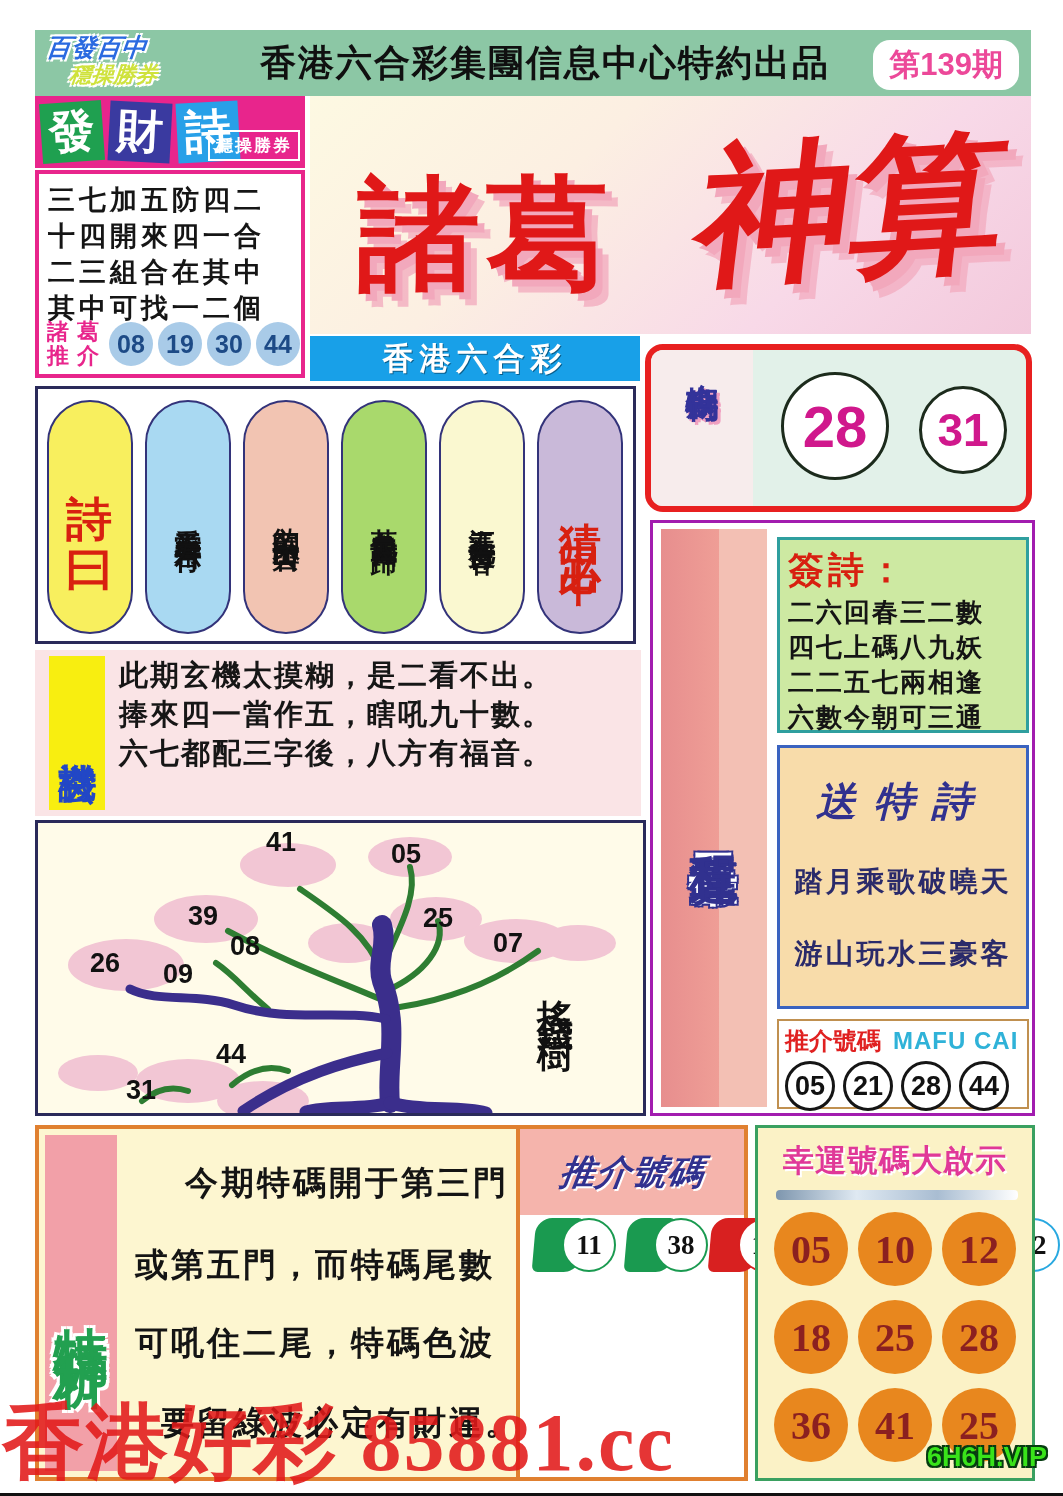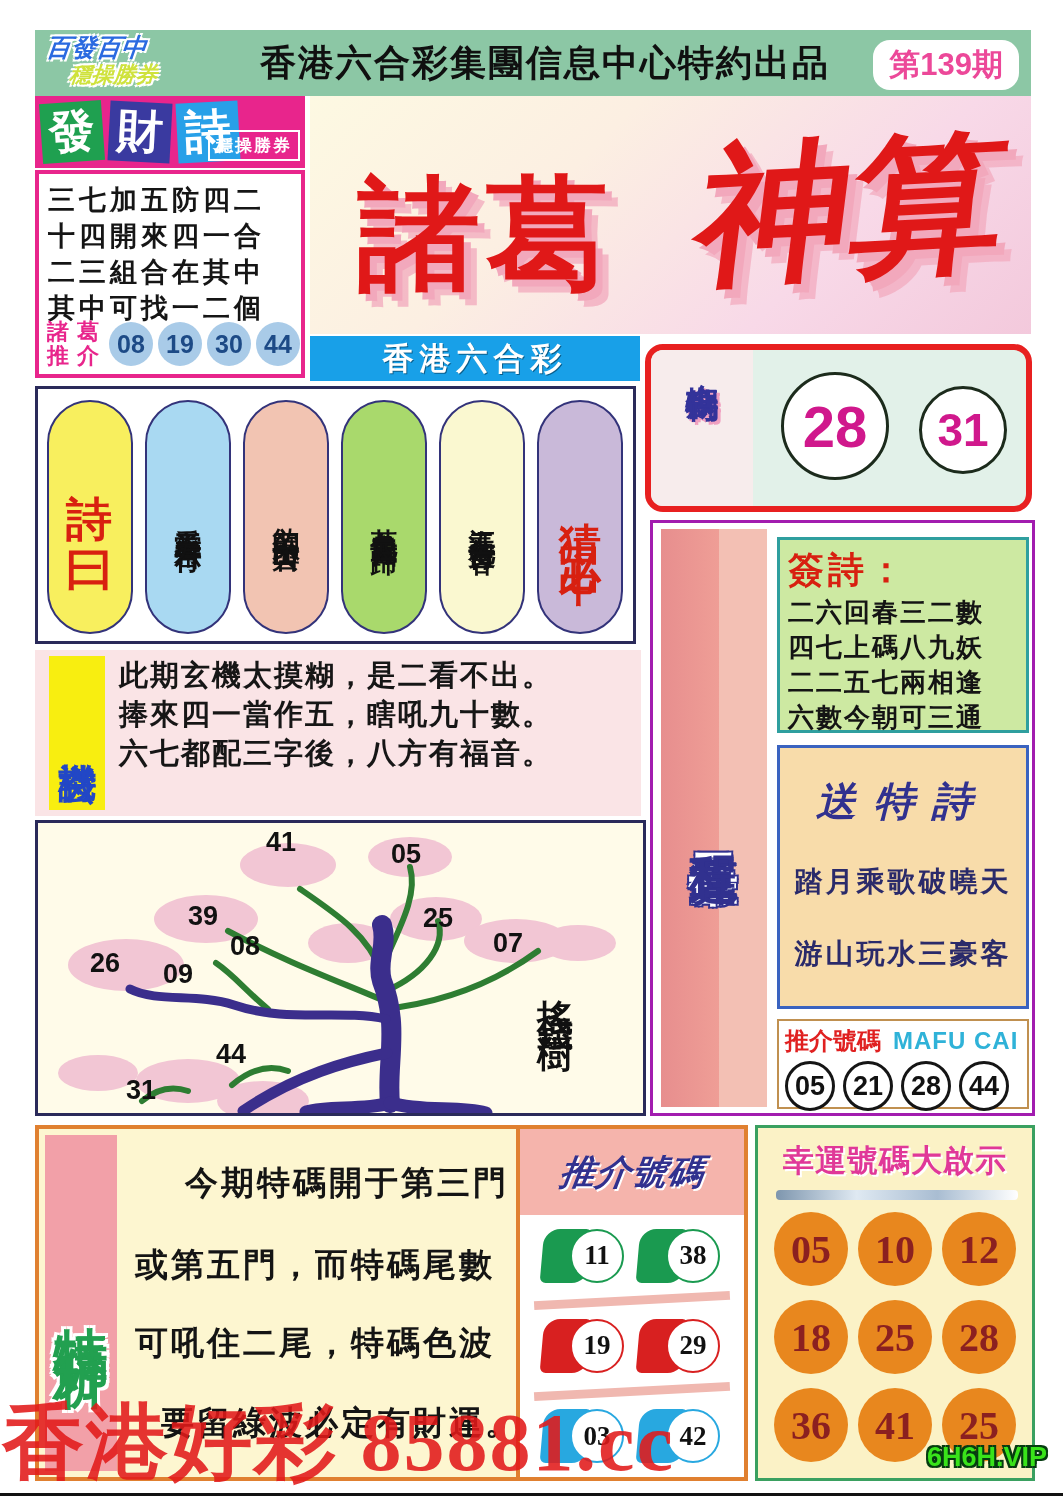--- a/index.html
+++ b/index.html
@@ -136,22 +136,22 @@
   .an-label { writing-mode:vertical-rl; text-orientation:upright; font-size:54px; font-weight:900; color:#22a050;
      text-shadow:-3px -3px 0 #fff,3px -3px 0 #fff,-3px 3px 0 #fff,3px 3px 0 #fff; letter-spacing:10px; }
   .an-line { position:absolute; font-size:33px; font-weight:900; color:#141414; letter-spacing:3px; white-space:nowrap; }
   .an-l0 { left:146px; top:32px; } .an-l1 { left:96px; top:114px; }
   .an-l2 { left:96px; top:192px; } .an-l3 { left:96px; top:272px;margin-left:26px; }
 
   .rec-panel { position:absolute; right:0; top:0; width:228px; height:348px; border-left:4px solid #e08030; }
   .rp-hdr { height:86px; background:#f5b4ac; display:flex; align-items:center; justify-content:center; }
   .rp-title { font-size:35px; font-weight:900; font-style:italic; color:#31318f; transform:skewX(-8deg);
               text-shadow:2px 2px 0 #fff; letter-spacing:1px; }
-  .rp-body { position:relative; height:262px; background:#fff; display:flex; flex-direction:column;
-             justify-content:space-evenly; padding:0 18px; }
+  .rp-body { position:relative; height:262px; background:#fff; display:flex; flex-direction:row;
+             justify-content:space-evenly; padding:0 10px; }
   .rp-row { display:flex; justify-content:space-between; }
   .bb { position:relative; width:92px; height:60px; }
   .bb .shield { position:absolute; left:4px; top:3px; width:48px; height:54px; border-radius:16px 6px 16px 6px;
                 transform:skewX(-5deg); }
   .bb .ball { position:absolute; right:6px; top:3px; width:54px; height:54px; background:#fff; border-radius:50%;
               display:flex; align-items:center; justify-content:center; font-size:27px; font-weight:700; color:#111;
               font-family:"Liberation Serif","DejaVu Serif",serif; }
   .bb.green .shield { background:#1a9a50; } .bb.green .ball { border:2px solid #1a9a50; }
   .bb.red   .shield { background:#d82020; } .bb.red   .ball { border:2px solid #d82020; }
   .bb.blue  .shield { background:#28a8e0; } .bb.blue  .ball { border:2px solid #28a8e0; }

